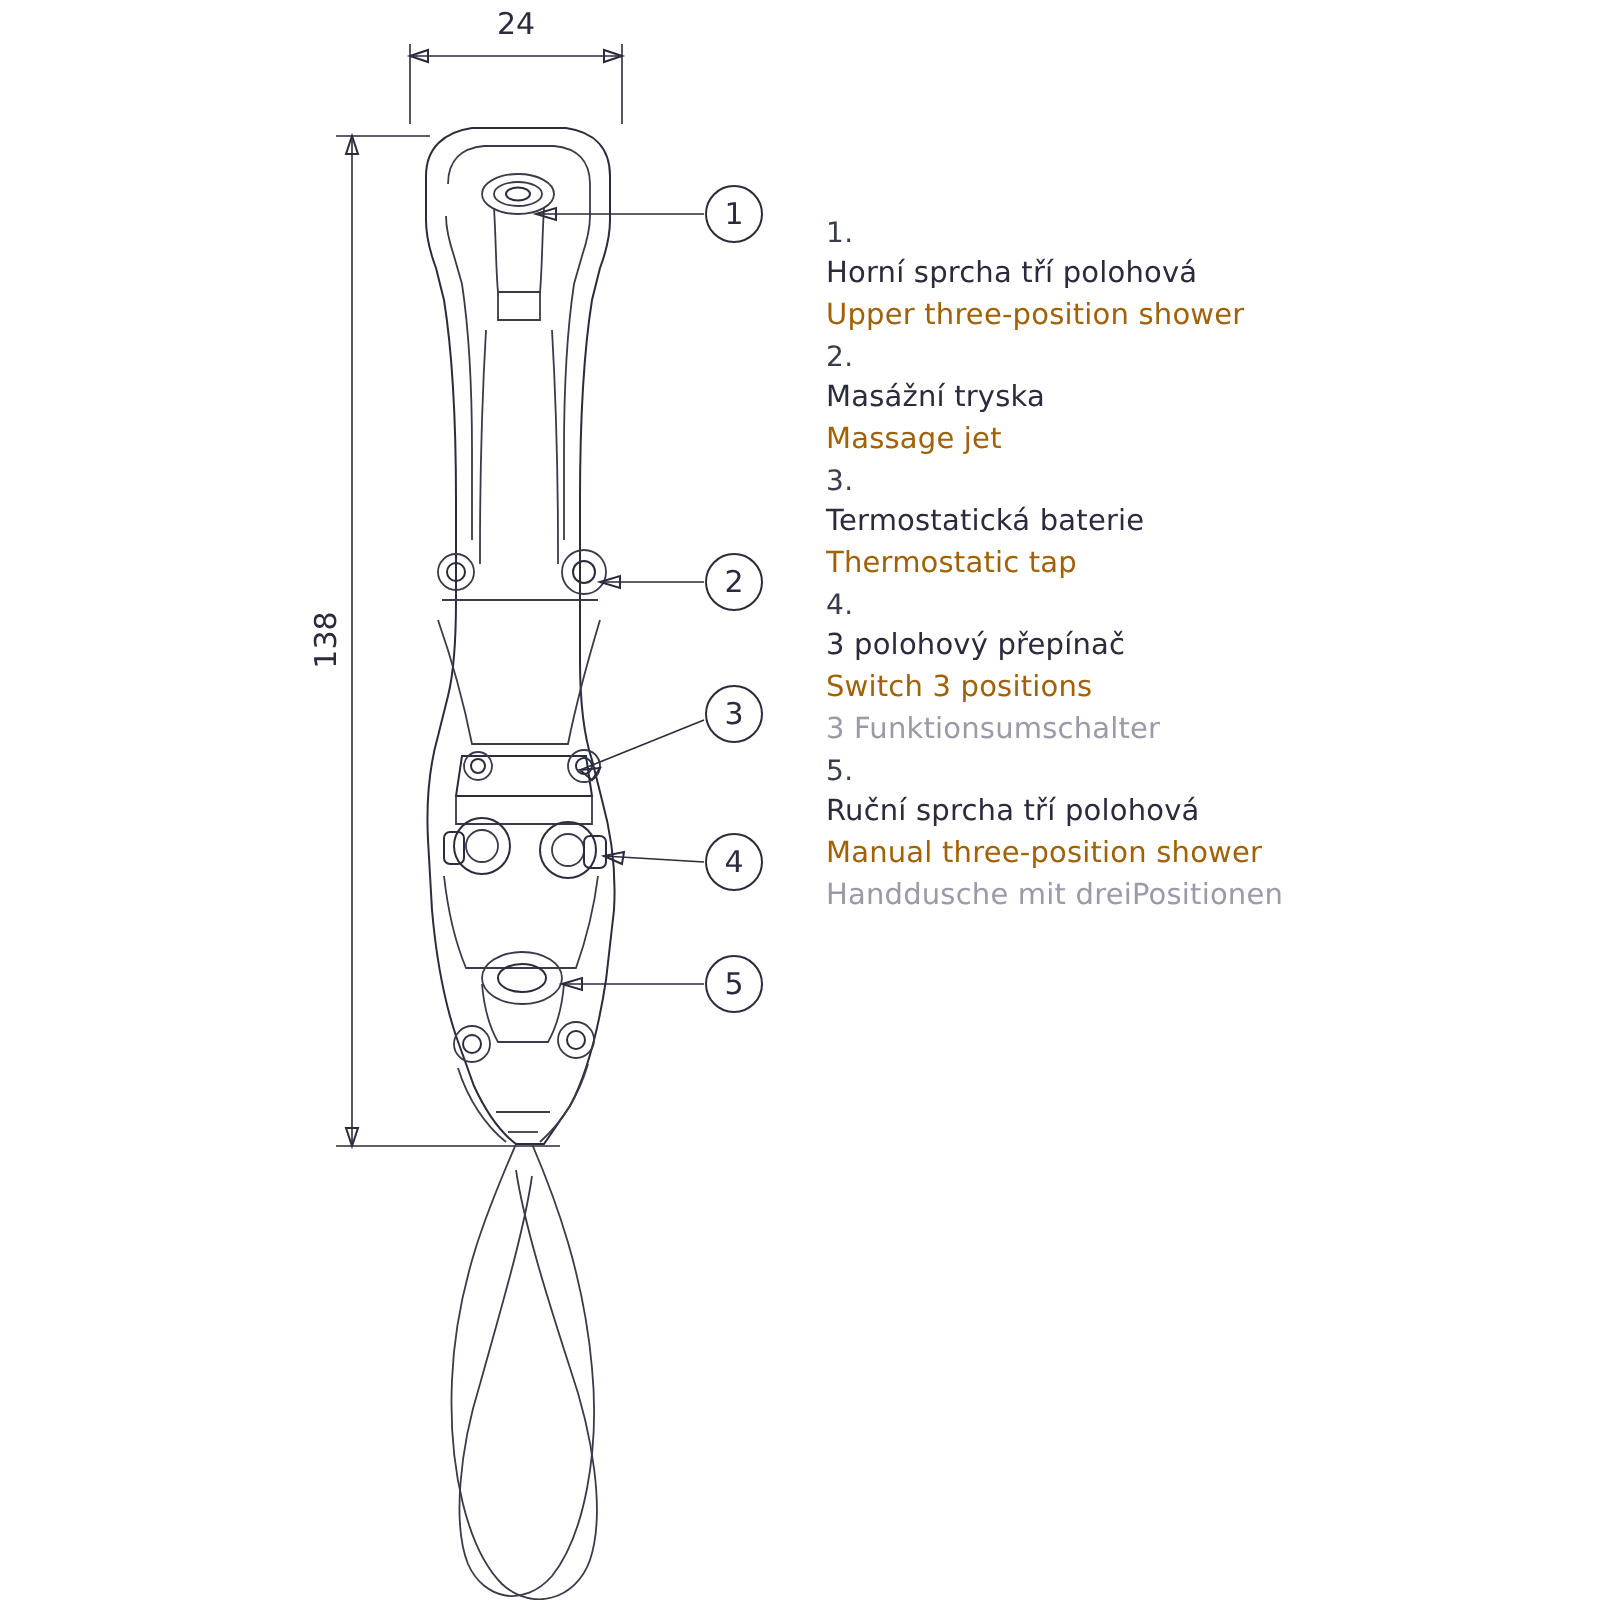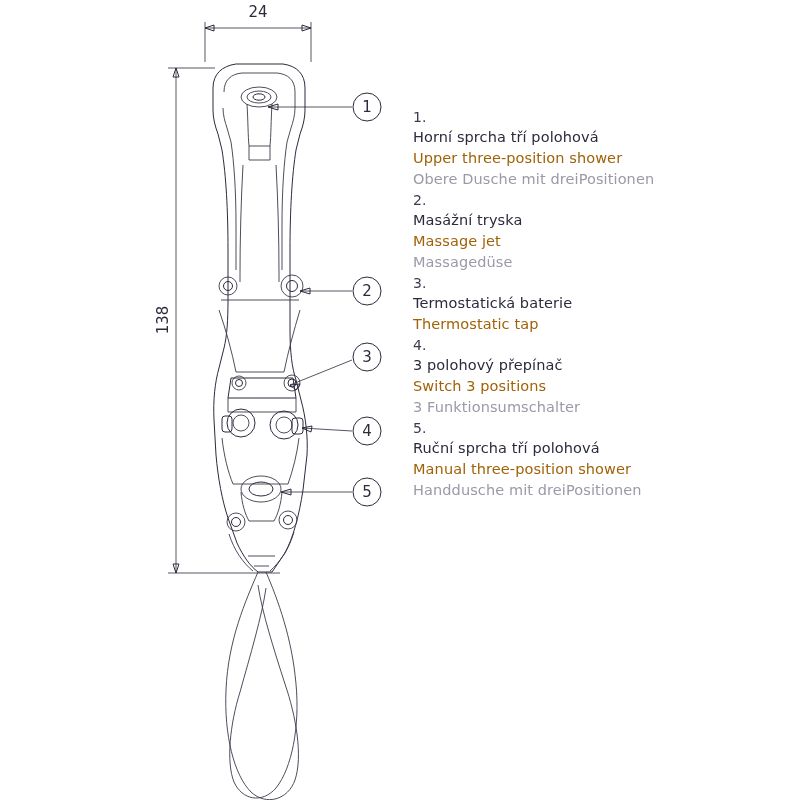--- a/index.html
+++ b/index.html
@@ -275,28 +275,26 @@
 
     </g>
   </svg>
 
   <div class="legend">
 
     <div class="legend-item">
       <div class="num">1.</div>
       <div class="cz">Horní sprcha tří polohová</div>
       <div class="en">Upper three-position shower</div>
-      <div class="de">Obere Dusche mit dreiPositionen</div>
     </div>
 
     <div class="legend-item">
       <div class="num">2.</div>
       <div class="cz">Masážní tryska</div>
       <div class="en">Massage jet</div>
-      <div class="de">Massagedüse</div>
     </div>
 
     <div class="legend-item">
       <div class="num">3.</div>
       <div class="cz">Termostatická baterie</div>
       <div class="en">Thermostatic tap</div>
     </div>
 
     <div class="legend-item">
       <div class="num">4.</div>

